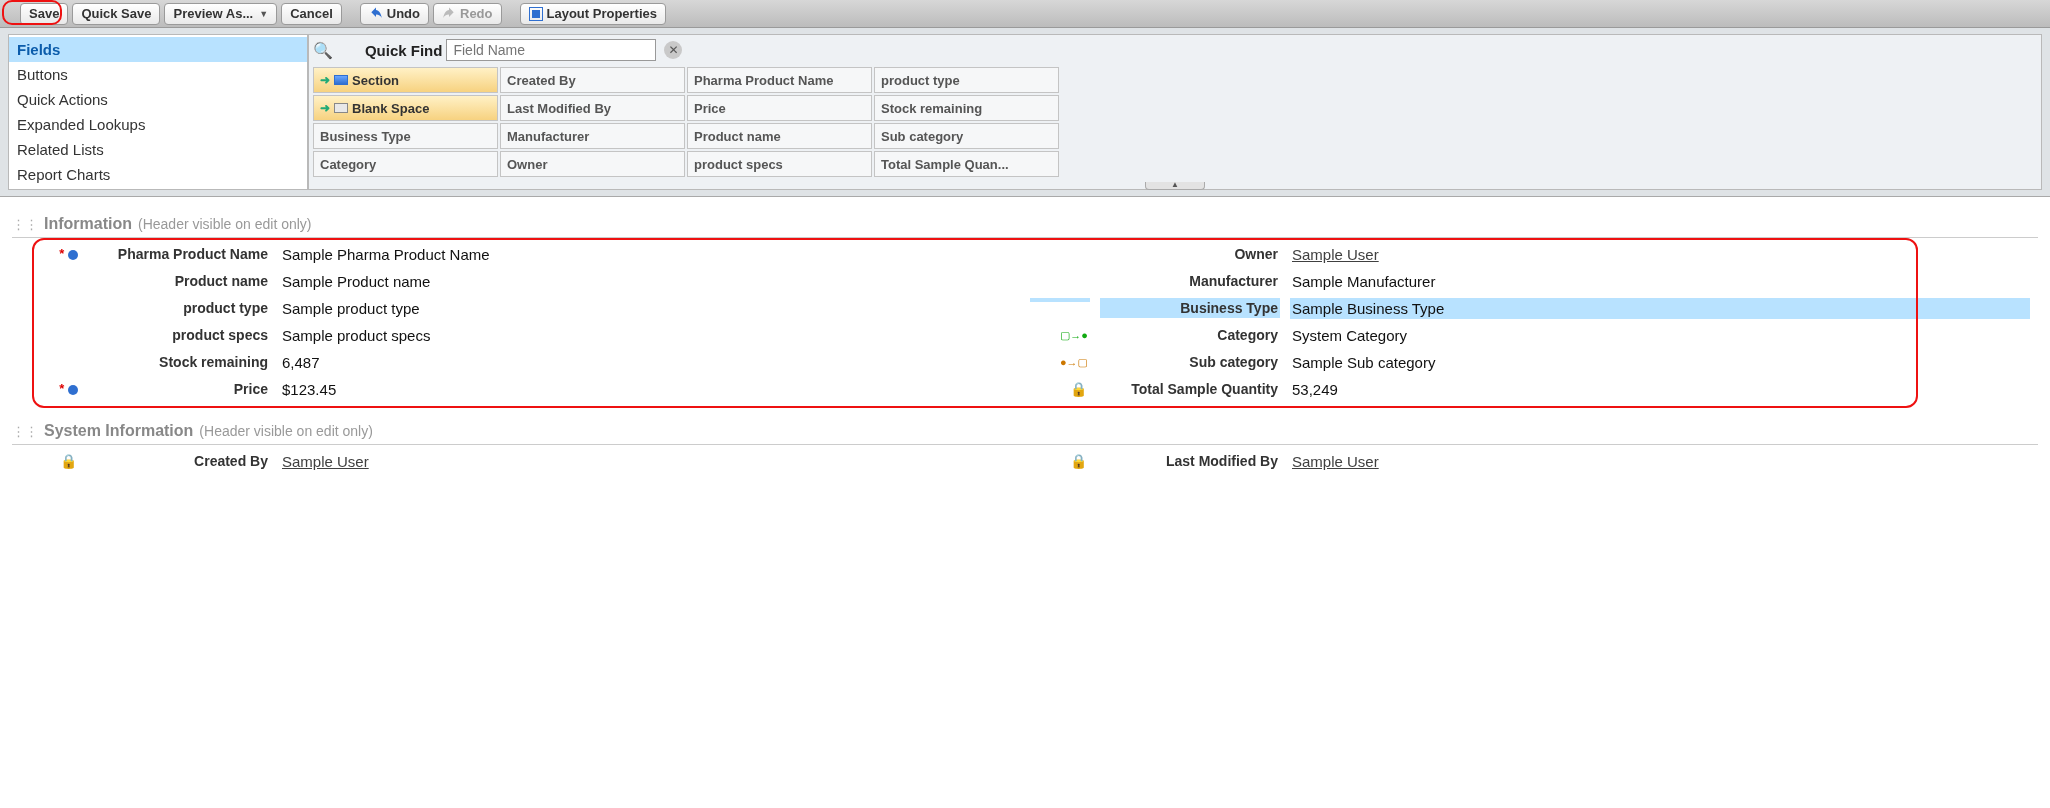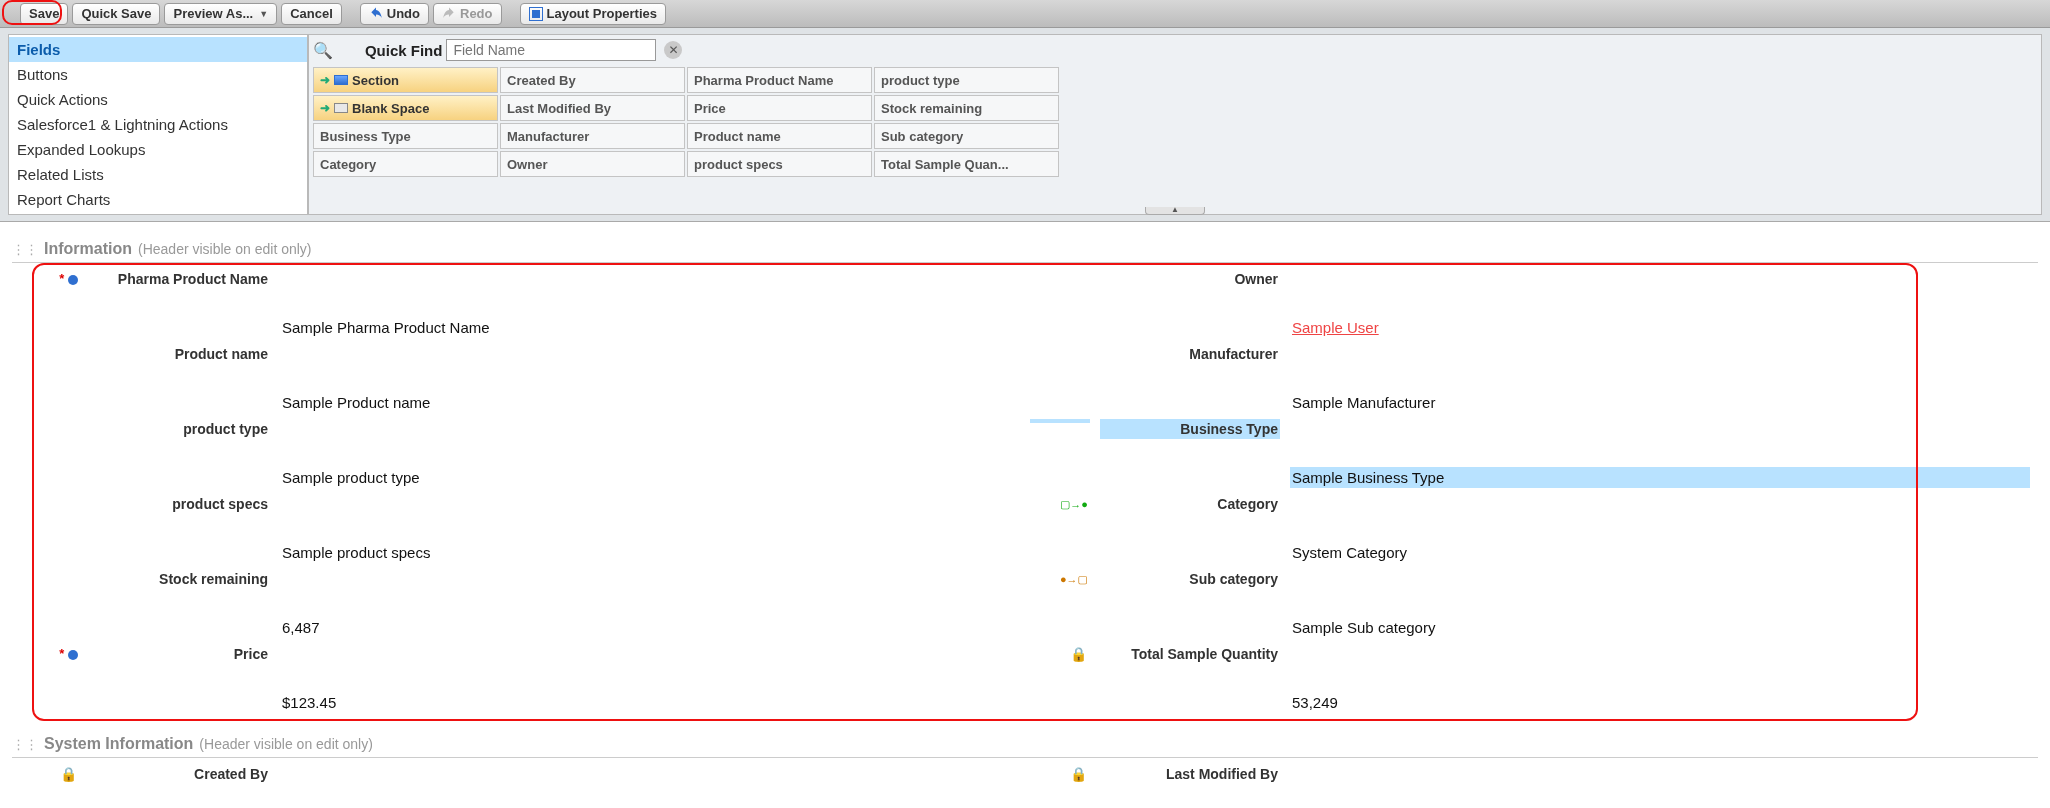--- a/index.html
+++ b/index.html
@@ -154,22 +154,22 @@
     border: 2.5px solid #e11;
     border-radius: 12px;
     pointer-events:none;
   }
   .row-grid { display:grid; grid-template-columns: 60px 180px 1fr 60px 180px 1fr; column-gap:10px; row-gap:6px; align-items:start;}
   .fld-label {
     text-align:right; font-weight:bold; color:#333;font-size:14px;
     padding-right:4px;
   }
   .fld-icons { text-align:right; white-space:nowrap;}
-  .fld-value { font-size:15px; color:#111;margin-top:48px; }
-  .fld-value a { color:#ef4444; text-decoration: underline; }
+  .fld-value { font-size:15px; color:#111; }
+  .fld-value a { color:#404040; text-decoration: underline; }
   .req { color:#d00; font-weight:bold; }
   .dot-blue {
     display:inline-block;width:10px;height:10px;border-radius:50%;
     background:#2f6fd0;vertical-align:middle;
   }
   .lock { color:#d4a016;font-size:14px;}
   .dep-icon { font-size:11px; }
   .row-highlight { background:#b8e2ff; }
   .cell { padding:2px 2px; }
   svg.undo { width:14px;height:14px; }
@@ -212,21 +212,20 @@
     </span>
     <span>Layout Properties</span>
   </button>
 </div>
 
 <div class="palette-wrap">
   <div class="sidebar">
     <div class="sidebar-item selected"><span>Fields</span></div>
     <div class="sidebar-item"><span>Buttons</span></div>
     <div class="sidebar-item"><span>Quick Actions</span></div>
-    <div class="sidebar-item"><span>Salesforce1 &amp; Lightning Actions</span></div>
     <div class="sidebar-item"><span>Expanded Lookups</span></div>
     <div class="sidebar-item"><span>Related Lists</span></div>
     <div class="sidebar-item"><span>Report Charts</span></div>
   </div>
 
   <div class="right-panel">
     <div class="quickfind-row">
       <span style="font-size:16px;">🔍</span>
       <span class="qf-label">Quick Find</span>
       <input class="qf-input" placeholder="Field Name" style="">

